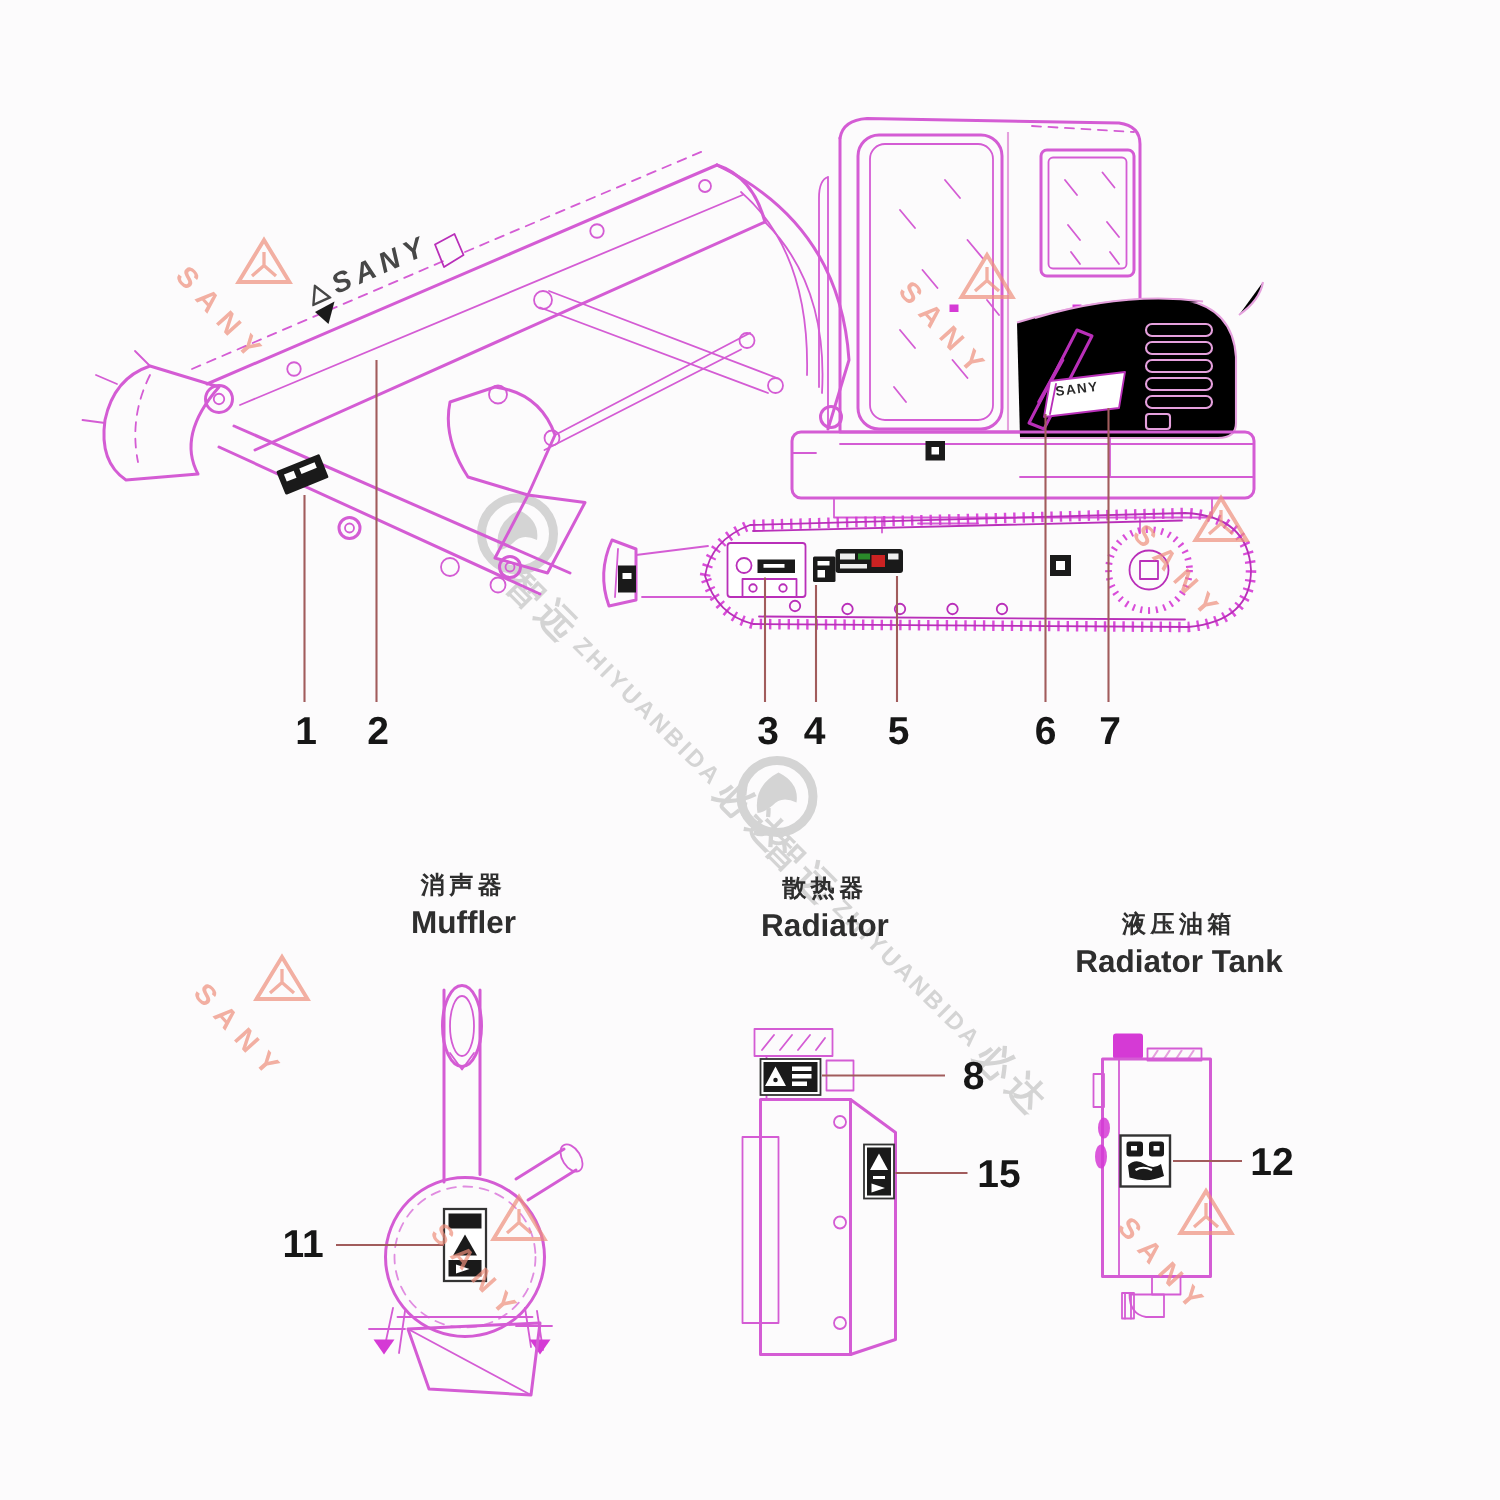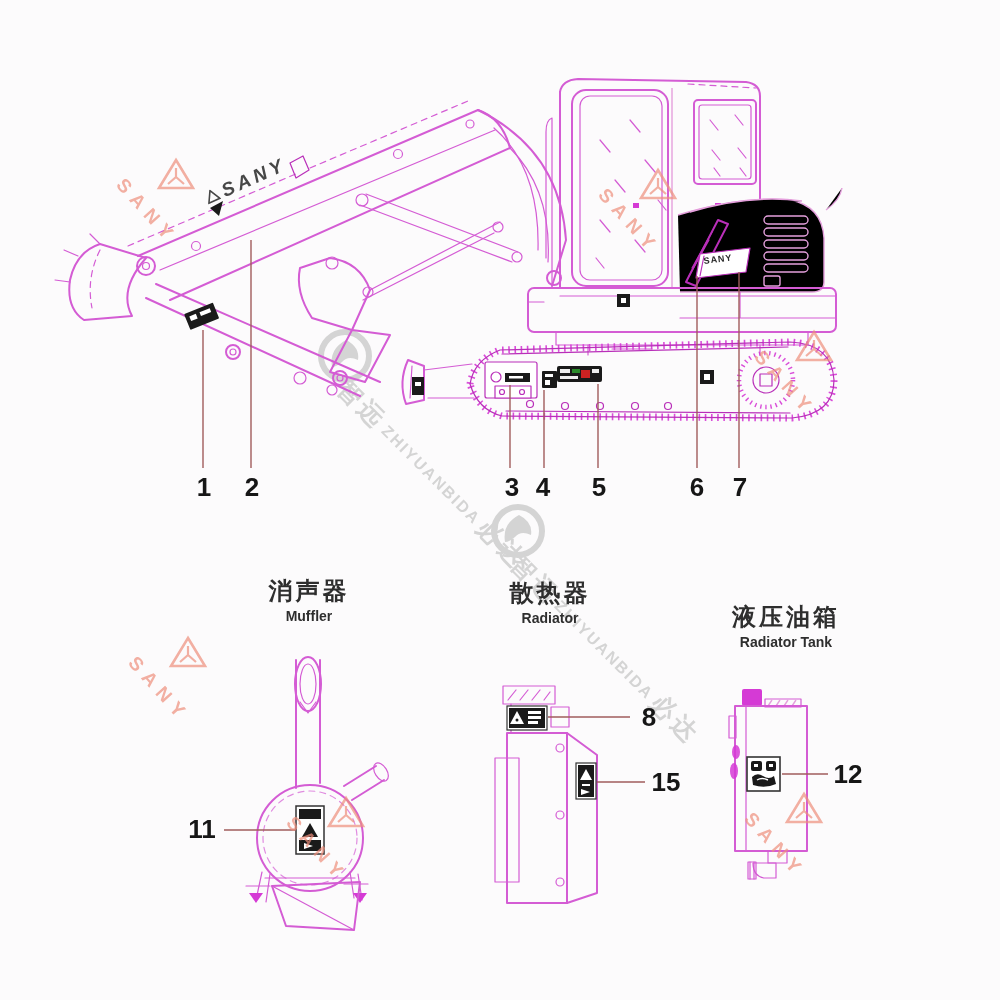--- a/index.html
+++ b/index.html
@@ -30,22 +30,22 @@
   .wht{fill:#ffffff}
   .co{stroke:var(--callout-line);stroke-width:1.4;fill:none}
   .pinkfill{fill:var(--track-pink)}
 
   
   .num{position:absolute;width:32px;text-align:center;font-size:26px;font-weight:bold;
        color:var(--number-color);line-height:28px}
 
   
   .sec-title{position:absolute;text-align:center;color:var(--title-color);font-weight:bold}
-  .sec-title .zh{font-size:24px;letter-spacing:3px;line-height:25px}
-  .sec-title .en{font-size:14px;line-height:26px}
+  .sec-title .zh{font-size:16px;letter-spacing:3px;line-height:25px}
+  .sec-title .en{font-size:21px;line-height:26px}
 
   
   .boom-decal{position:absolute;left:206px;top:188px;width:110px;transform:rotate(-24deg);
       transform-origin:0 50%;font-size:19px;font-style:italic;font-weight:bold;color:#474747;
       letter-spacing:4px;display:flex;align-items:center;gap:4px}
   .engine-decal{position:absolute;left:703px;top:256px;width:46px;transform:rotate(-7deg);
       transform-origin:0 0;font-size:9px;font-weight:bold;color:#2b2b2b;letter-spacing:1px}
 
   
   .wm{position:absolute}

